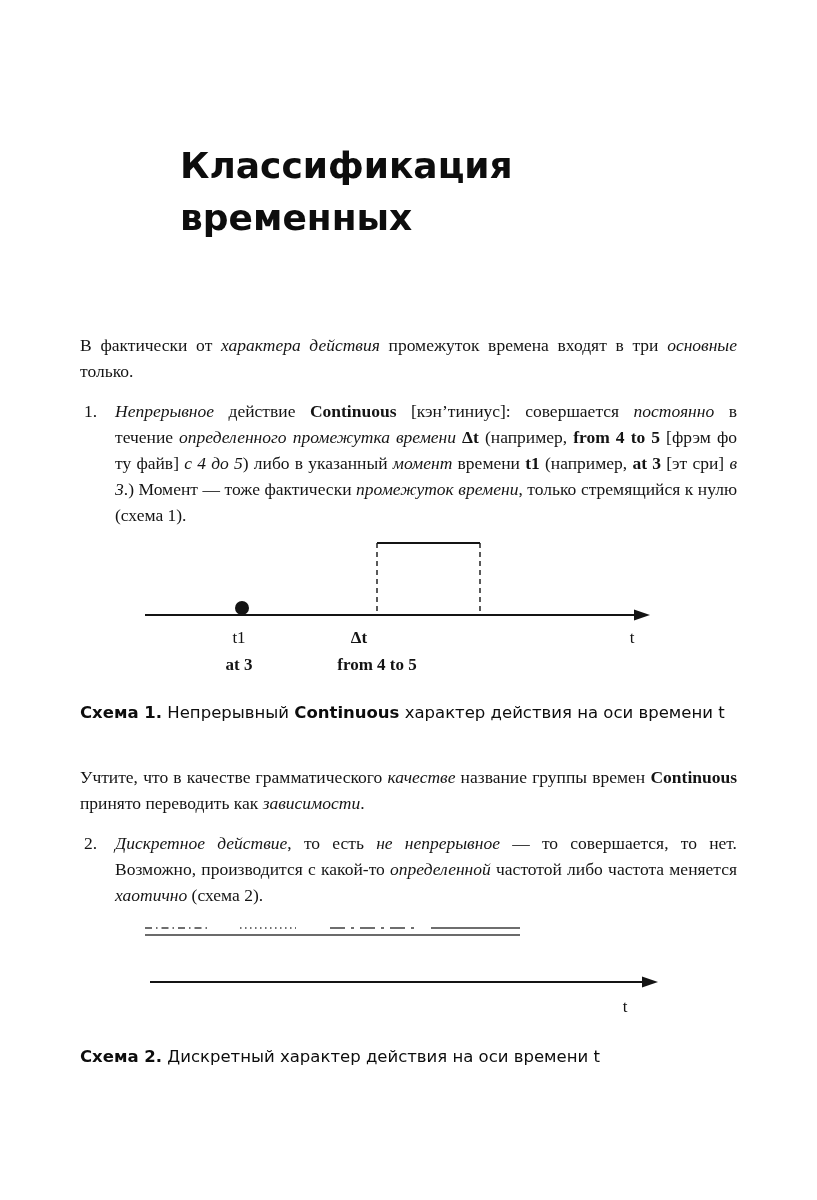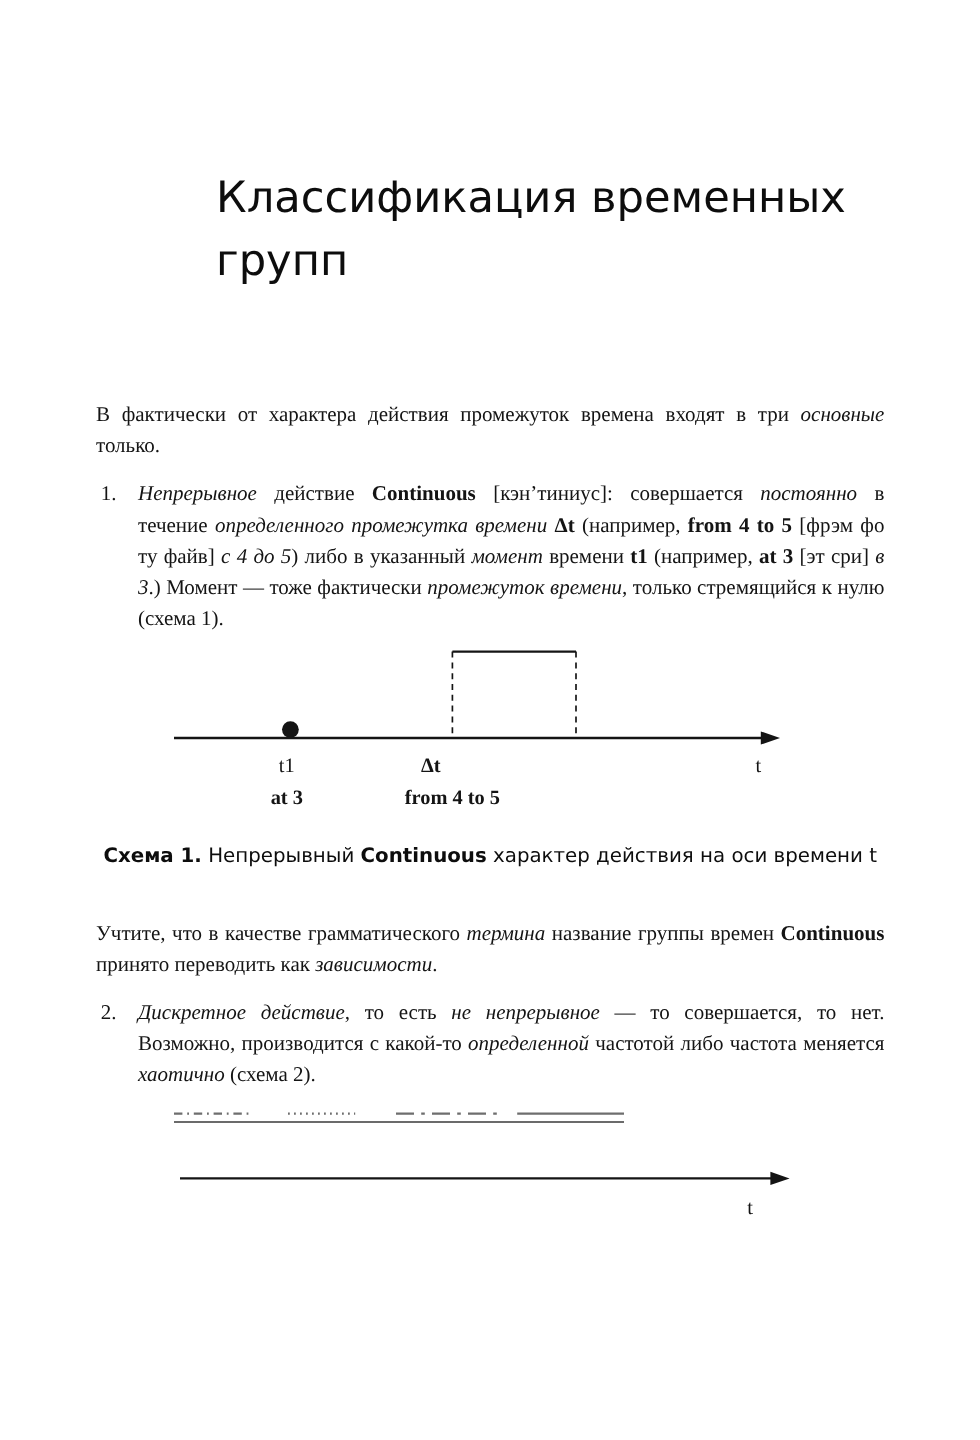--- a/index.html
+++ b/index.html
@@ -6,21 +6,21 @@
   html, body { background:#ffffff; }
   body {
     width:817px; height:1200px; overflow:hidden;
     font-family:"Liberation Serif", serif;
     color:#141414;
   }
   .page { padding:0 80px; }
 
   .title {
     font-family:"DejaVu Sans", sans-serif;
-    font-weight:400;
+    font-weight:700;
     font-size:36px;
     line-height:52px;
     margin:140px 0 0 100px;
     color:#0d0d0d;
   }
 
   .body-text { font-size:17.5px; line-height:26px; text-align:justify; }
 
   .intro { margin-top:88px; }
 
@@ -37,37 +37,35 @@
     font-family:"Liberation Serif", serif;
     font-size:17px;
     fill:#141414;
   }
   svg text.bold { font-weight:bold; }
 
   .caption {
     font-family:"DejaVu Sans", sans-serif;
     font-size:16.5px;
     line-height:22px;
-    text-align:center;
     margin-top:24px;
     color:#0d0d0d;
   }
 
   .mid { margin-top:40px; }
 </style>
 </head>
 <body>
 
 <div class="page">
 
   <h1 class="title"><span>Классификация временных</span><br>
-    <span>групп</span>
   </h1>
 
-  <p class="body-text intro"><span>В фактически от </span><span style="">характера действия</span><span> промежуток времена входят в три </span><span style="font-style: italic; margin-top: 24px;">основные</span><span> только.</span></p>
+  <p class="body-text intro"><span>В фактически от </span><span style="font-style: italic;">характера действия</span><span> промежуток времена входят в три </span><span style="font-style: italic; margin-top: 24px;">основные</span><span> только.</span></p>
 
   <div class="list-item">
     <span class="num">1.</span>
     <span class="li-body"><span style="font-style: italic;">Непрерывное</span><span> действие </span><span style="font-weight: bold;">Continuous</span><span> [кэн’тиниус]: совершается </span><span style="font-style: italic;">постоянно</span><span> в течение </span><span style="font-style: italic;">определенного промежутка времени</span><span> </span><span style="font-weight: bold;">Δt</span><span> (например, </span><span style="font-weight: bold;">from 4 to 5</span><span> [фрэм фо ту файв] </span><span style="font-style: italic;">с 4 до 5</span><span>) либо в указанный </span><span style="font-style: italic;">момент</span><span> времени </span><span style="font-weight: bold;">t1</span><span> (например, </span><span style="font-weight: bold;">at 3</span><span> [эт сри] </span><span style="font-style: italic;">в 3</span><span>.) Момент — тоже фактически </span><span style="font-style: italic;">промежуток времени</span><span>, только стремящийся к нулю (схема 1).</span></span>
   </div>
 
   <div class="diagram diagram-1">
     <svg width="530" height="140" viewBox="0 0 530 140">
 
       <line x1="232" y1="5" x2="335" y2="5" stroke="#141414" stroke-width="2"></line>
@@ -82,21 +80,21 @@
       <text x="94" y="105" text-anchor="middle">t1</text>
       <text x="214" y="105" text-anchor="middle" class="bold">Δt</text>
       <text x="487" y="105" text-anchor="middle">t</text>
       <text x="94" y="132" text-anchor="middle" class="bold">at 3</text>
       <text x="232" y="132" text-anchor="middle" class="bold">from 4 to 5</text>
     </svg>
   </div>
 
   <p class="caption"><span style="font-weight: bold;">Схема 1.</span><span> Непрерывный </span><span style="font-weight: bold;">Continuous</span><span> характер действия на оси времени t</span></p>
 
-  <p class="body-text mid"><span>Учтите, что в качестве грамматического </span><span style="font-style: italic;">термина</span><span> название группы времен </span><span style="font-weight: bold;">Continuous</span><span> принято переводить как </span><span style="font-style: italic;">зависимости</span><span>.</span></p>
+  <p class="body-text mid"><span>Учтите, что в качестве грамматического </span><span style="font-style: italic;">качестве</span><span> название группы времен </span><span style="font-weight: bold;">Continuous</span><span> принято переводить как </span><span style="font-style: italic;">зависимости</span><span>.</span></p>
 
   <div class="list-item">
     <span class="num">2.</span>
     <span class="li-body"><span style="font-style: italic;">Дискретное действие</span><span>, то есть </span><span style="font-style: italic;">не непрерывное</span><span> — то совершается, то нет. Возможно, производится с какой-то </span><span style="font-style: italic;">определенной</span><span> частотой либо частота меняется </span><span style="font-style: italic;">хаотично</span><span> (схема 2).</span></span>
   </div>
 
   <div class="diagram diagram-2">
     <svg width="530" height="100" viewBox="0 0 530 100">
 
       <line x1="0" y1="6" x2="62" y2="6" stroke="#6e6e6e" stroke-width="1.8" stroke-dasharray="7 4 1.5 4"></line>
@@ -105,14 +103,15 @@
       <line x1="286" y1="6" x2="375" y2="6" stroke="#6e6e6e" stroke-width="1.8"></line>
       <line x1="0" y1="13" x2="375" y2="13" stroke="#3a3a3a" stroke-width="1.4"></line>
 
       <line x1="5" y1="60" x2="505" y2="60" stroke="#141414" stroke-width="2"></line>
       <polygon points="513,60 497,54.5 497,65.5" fill="#141414"></polygon>
 
       <text x="480" y="90" text-anchor="middle">t</text>
     </svg>
   </div>
 
+  <p class="caption"><span style="font-weight: bold;">Схема 2.</span><span> Дискретный характер действия на оси времени t</span></p>
 
 </div>
 
 </body></html>

